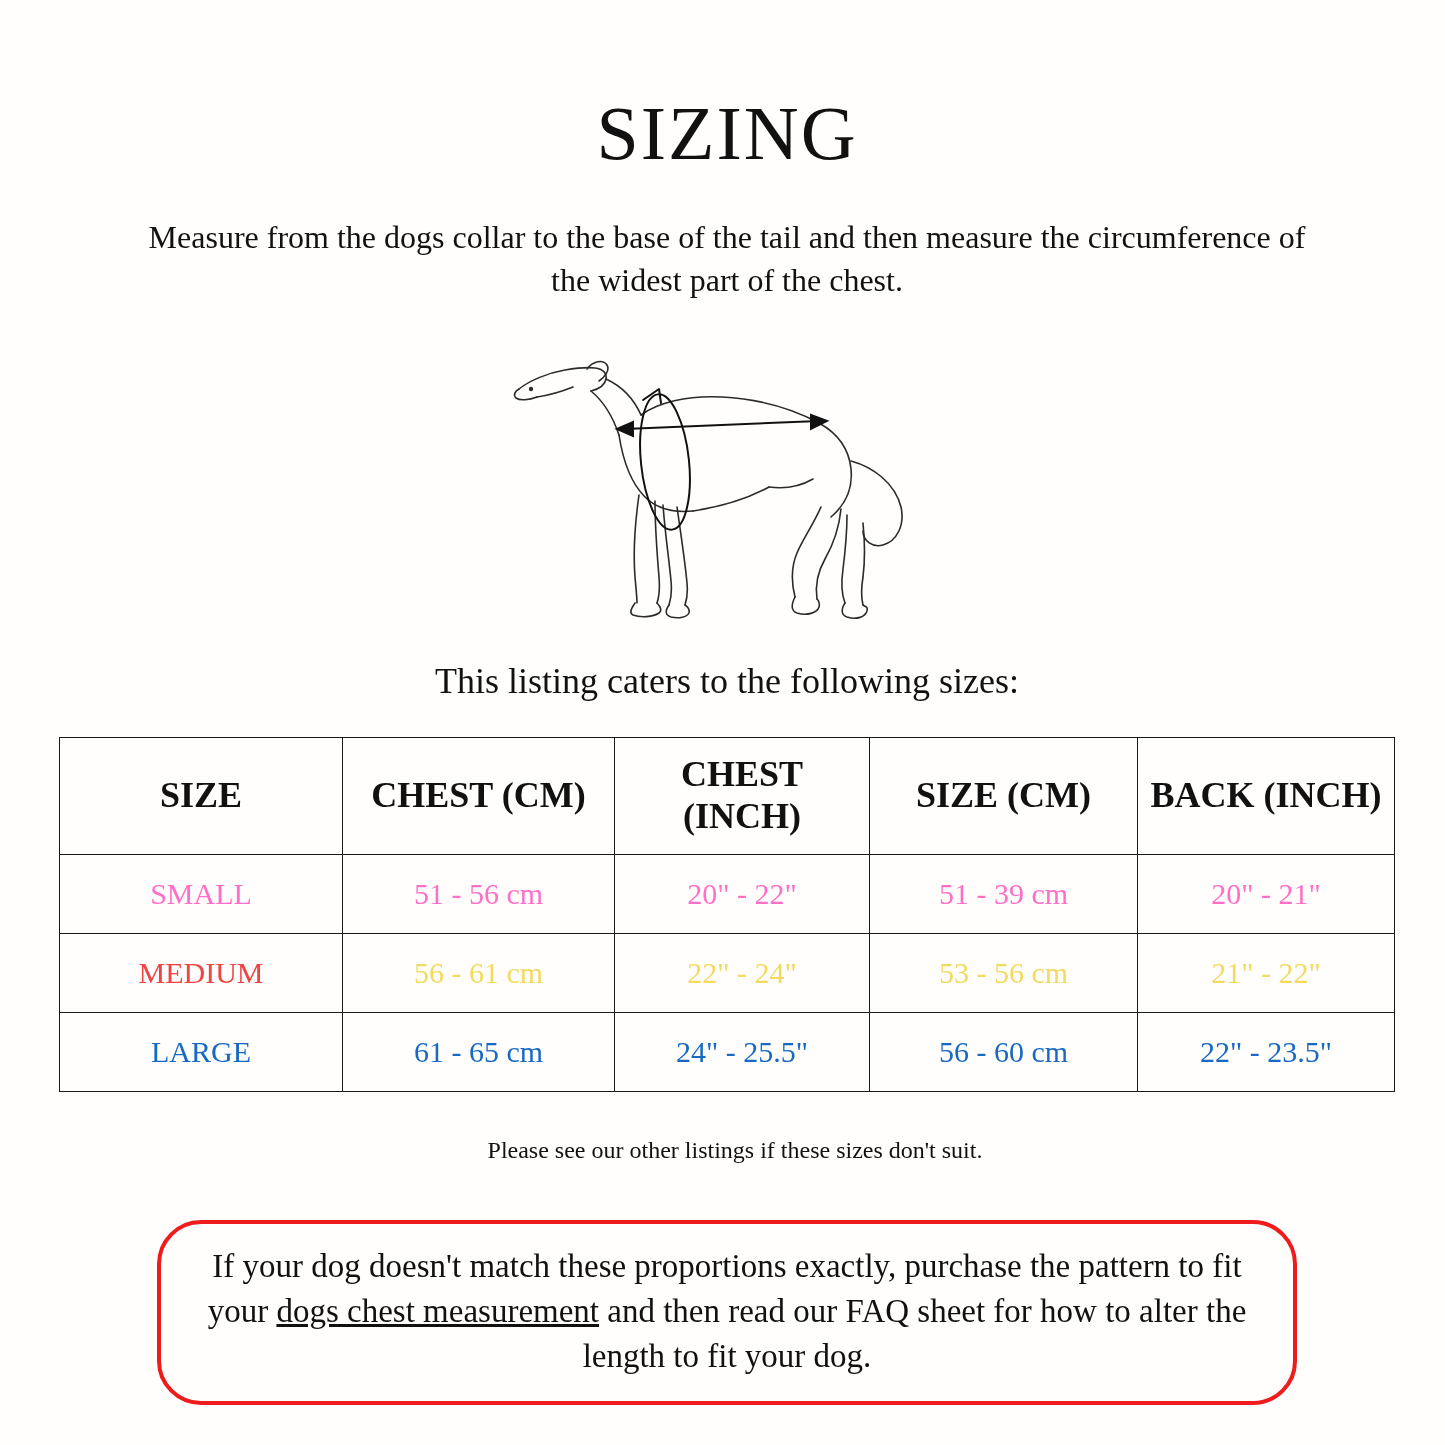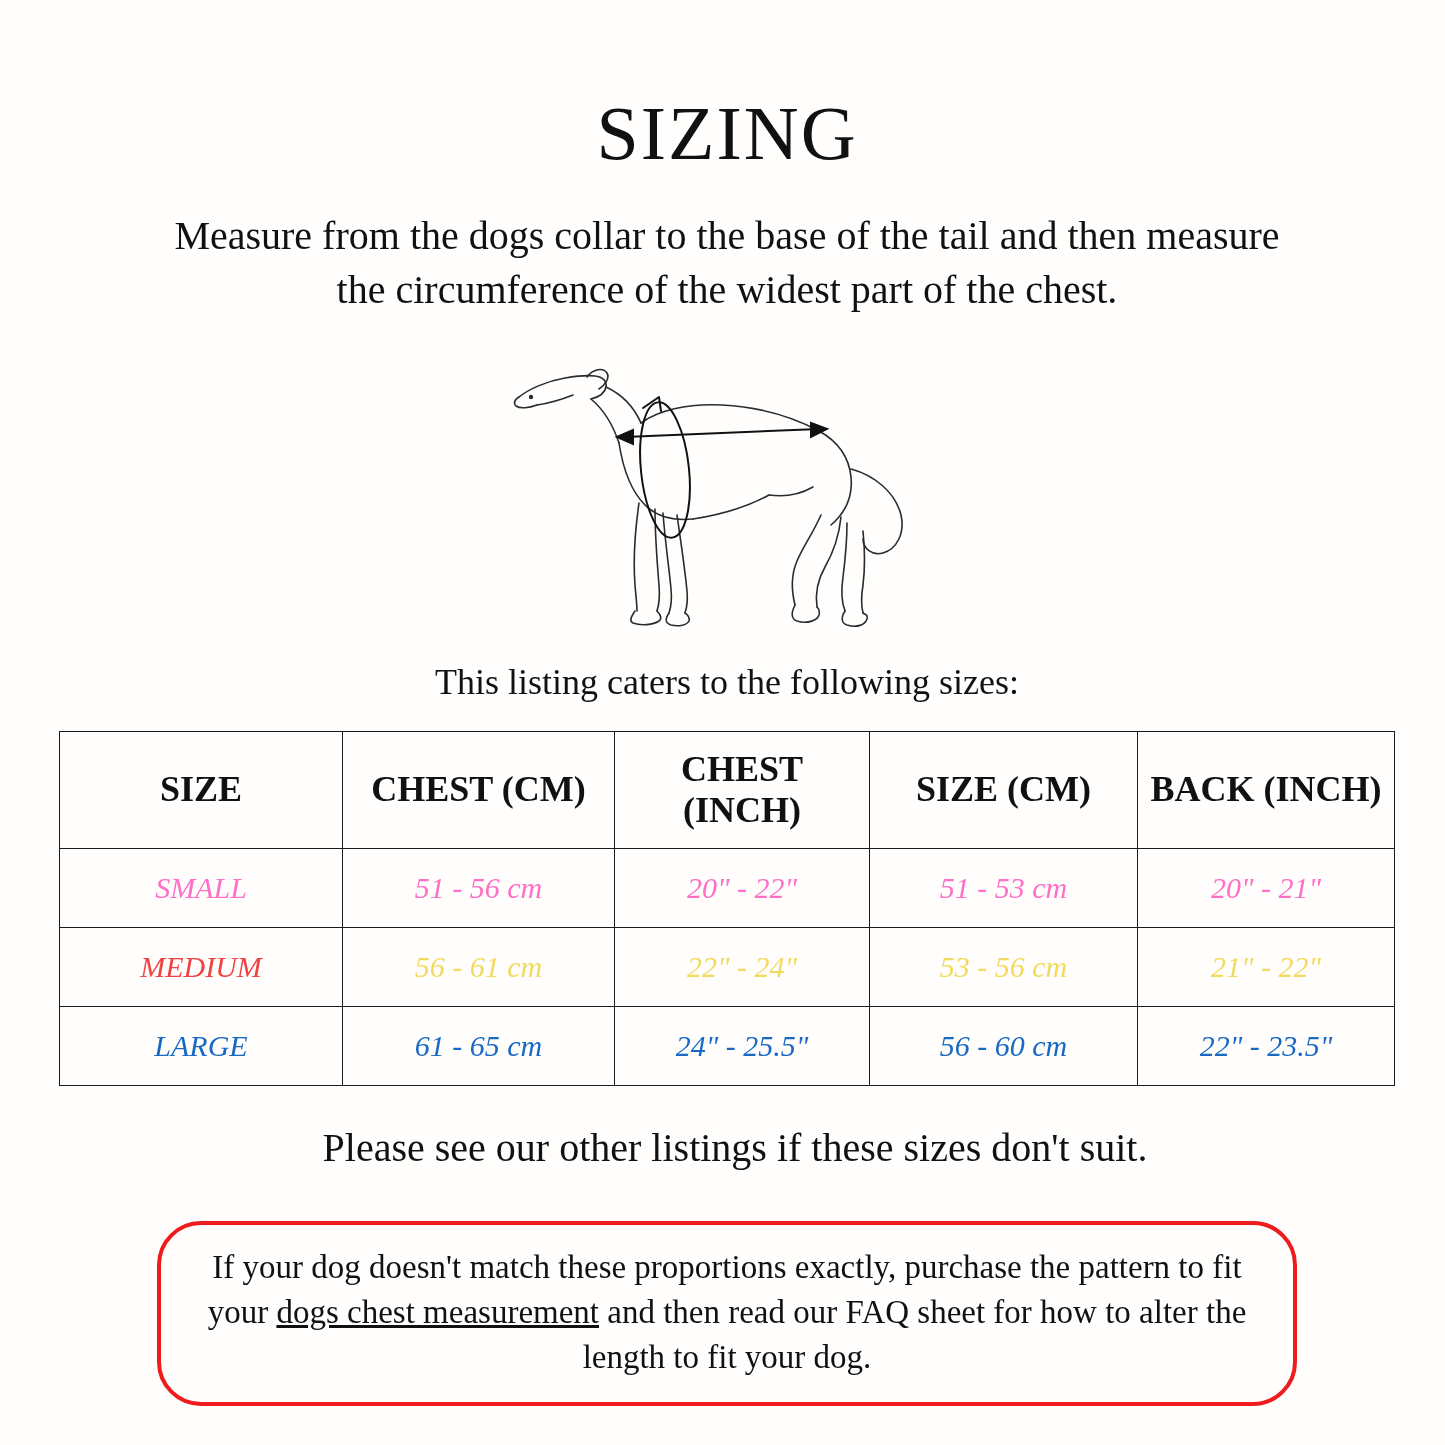--- a/index.html
+++ b/index.html
@@ -26,21 +26,21 @@
   }
   .title {
     font-size: 76px;
     letter-spacing: 2px;
     font-weight: 400;
     line-height: 1;
     margin: 0 0 38px 0;
     text-align: center;
   }
   .intro {
-    font-size: 40px;
+    font-size: 32px;
     line-height: 1.35;
     text-align: center;
     max-width: 1160px;
     margin: 0 0 18px 0;
   }
   .diagram {
     margin: 10px 0 8px 0;
     height: 300px;
     display: flex;
     justify-content: center;
@@ -63,34 +63,33 @@
   }
   table.sizing th {
     font-size: 36px;
     font-weight: bold;
     line-height: 1.15;
     height: 96px;
   }
   table.sizing td {
     font-size: 30px;
     height: 58px;
-    font-style: italic;
   }
   .col-size { width: 283px; }
   .col-chest-cm { width: 272px; }
   .col-chest-in { width: 255px; }
   .col-back-cm { width: 268px; }
   .col-back-in { width: 257px; }
 
   .row-small td { color: #ff6ec7; }
   .row-medium td { color: #f2da5e; }
   .row-large td { color: #1769c4; }
 
   .note {
-    font-size: 40px;
+    font-size: 24px;
     text-align: center;
     margin: 38px 0 30px 16px;
   }
   .callout {
     border: 4px solid #ee1c1c;
     border-radius: 44px;
     width: 1140px;
     box-sizing: border-box;
     padding: 20px 28px 22px 28px;
     text-align: center;
@@ -180,21 +179,21 @@
         <th>CHEST (INCH)</th>
         <th>SIZE (CM)</th>
         <th>BACK (INCH)</th>
       </tr>
     </thead>
     <tbody>
       <tr class="row-small">
         <td style="color: rgb(255, 110, 199);">SMALL</td>
         <td style="color: rgb(255, 110, 199);">51 - 56 cm</td>
         <td style="color: rgb(255, 110, 199);">20" - 22"</td>
-        <td style="color: rgb(255, 110, 199);">51 - 53 cm</td>
+        <td style="color: rgb(255, 110, 199);">51 - 39 cm</td>
         <td style="color: rgb(255, 110, 199);">20" - 21"</td>
       </tr>
       <tr class="row-medium">
         <td style="color: #ef4444;">MEDIUM</td>
         <td style="color: rgb(242, 218, 94);">56 - 61 cm</td>
         <td style="color: rgb(242, 218, 94);">22" - 24"</td>
         <td style="color: rgb(242, 218, 94);">53 - 56 cm</td>
         <td style="color: rgb(242, 218, 94);">21" - 22"</td>
       </tr>
       <tr class="row-large">

